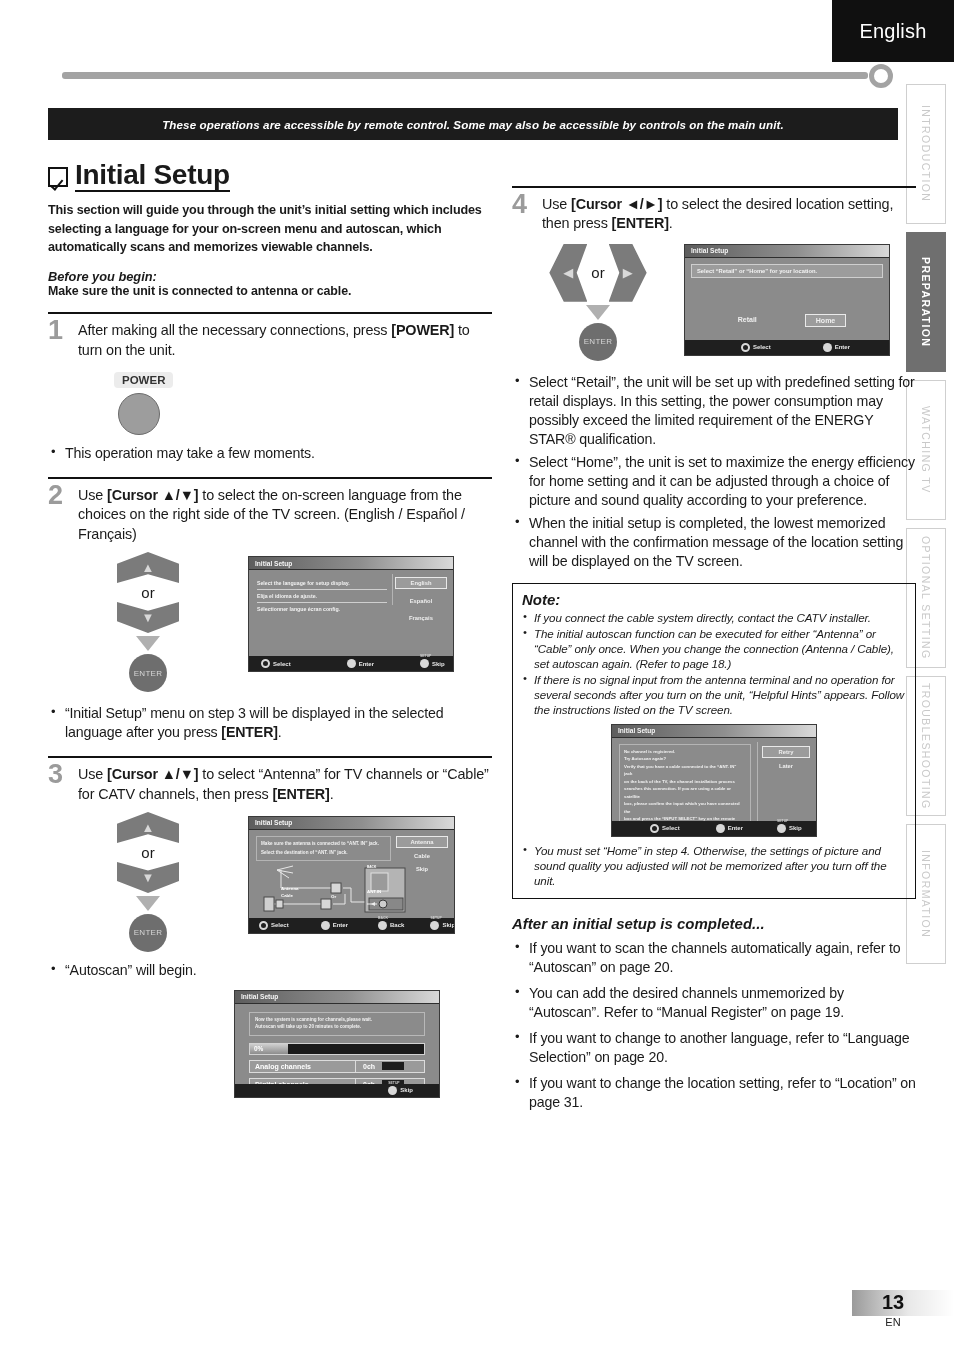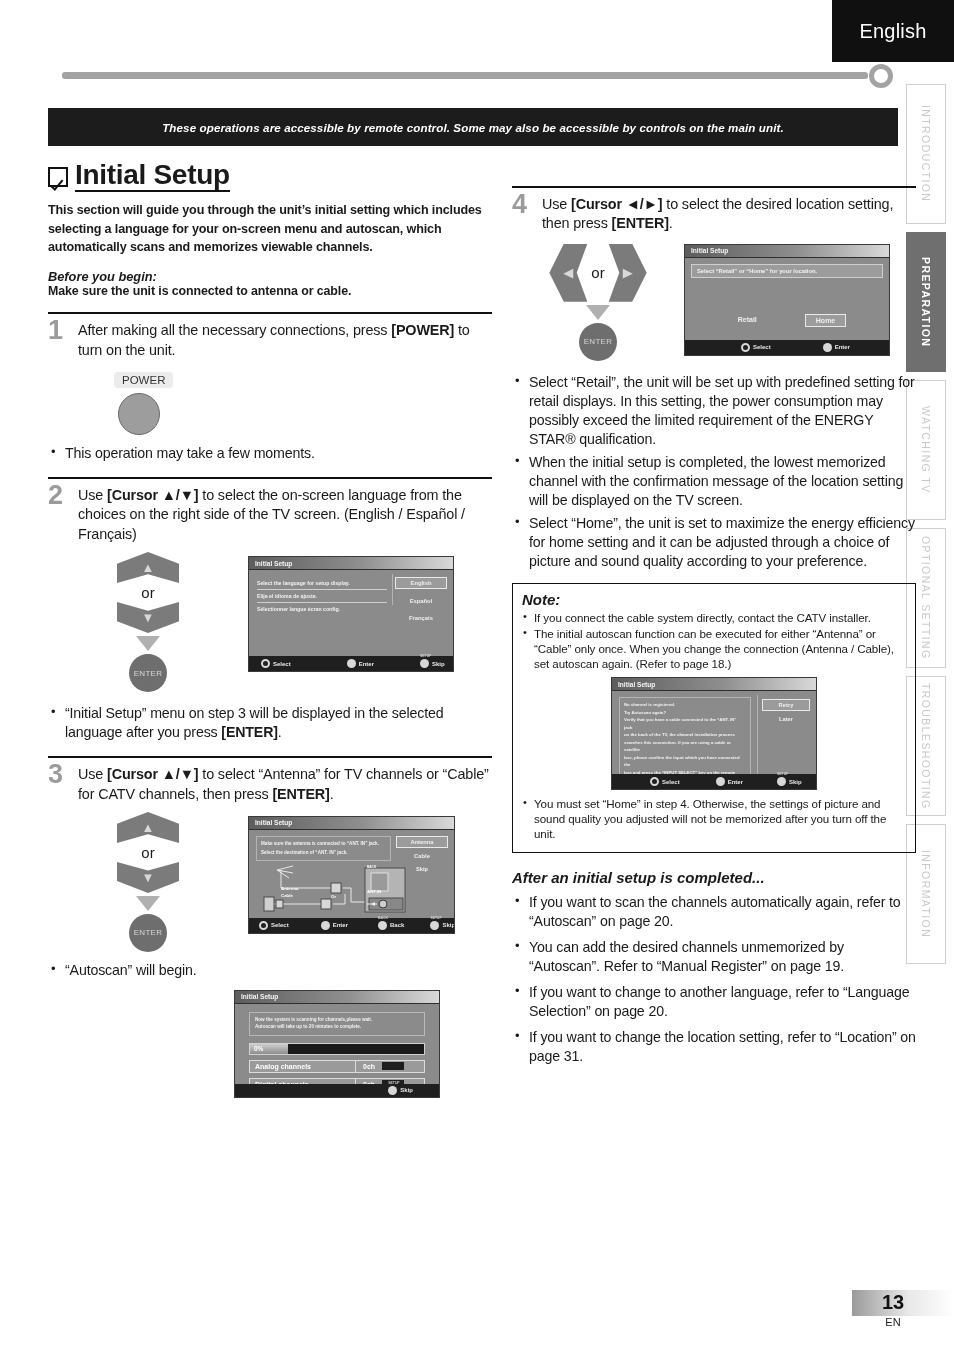--- a/index.html
+++ b/index.html
@@ -24,21 +24,21 @@
     position:absolute; left:62px; top:72px; width:806px; height:7px;
     background:#a3a3a3; border-radius:3px;
   }
   #header-dot {
     position:absolute; left:869px; top:64px; width:24px; height:24px;
     border:5px solid #a3a3a3; border-radius:50%; background:#fff;
   }
 
   
   #banner {
-    position:absolute; left:48px; top:108px; width:850px; height:38px;
+    position:absolute; left:48px; top:108px; width:850px; height:32px;
     background:#1c1c1c; color:#fff;
     display:flex; align-items:center; justify-content:center;
     font-size:11.6px; font-weight:bold; font-style:italic;
     letter-spacing:.1px;
   }
 
   
   #side-tabs { position:absolute; left:906px; top:84px; width:48px; height:860px; }
   .side-tab {
     position:absolute; left:0; width:40px;
@@ -130,21 +130,21 @@
     width:0;height:0;border-left:12px solid transparent;border-right:12px solid transparent;
     border-top:15px solid #b0b0b0; margin:3px 0 3px 0;
   }
   .enter-btn {
     width:38px;height:38px;border-radius:50%;background:#6e6e6e;
     display:flex;align-items:center;justify-content:center;
     color:#d6d6d6;font-size:8px;letter-spacing:.3px;
   }
   .lr-row { display:flex; align-items:center; gap:4px; }
 
-  .power-wrap { margin:10px 0 0 66px; }
+  .power-wrap { margin:10px 0 0 66px;font-weight:bold; }
   .power-label {
     display:inline-block; background:#ececec; border-radius:4px;
     padding:2px 8px; font-size:11.5px; color:#333;
   }
   .power-btn {
     width:42px;height:42px;border-radius:50%;background:#9d9d9d;
     border:1.6px solid #6b6b6b; margin:5px 0 0 4px;
   }
 
   
@@ -214,21 +214,21 @@
 
   
   .ant-dia { position:absolute; left:10px; top:34px; width:180px; height:52px; }
   .ant-dia .lbl { position:absolute; font-size:4.4px; font-weight:bold; color:#fff; }
 
   
   .note-box { border:1.6px solid #111; padding:7px 9px 9px 9px; }
   .note-title { font-size:15px; font-weight:bold; font-style:italic; margin-bottom:2px; }
   ul.note-list { list-style:none; margin:0; padding:0; }
   ul.note-list li {
-    position:relative; padding-left:12px; font-size:11.6px; 
+    position:relative; padding-left:12px; font-size:11.6px; font-style:italic;
     line-height:1.3; margin-bottom:1px; letter-spacing:-.1px;
   }
   ul.note-list li::before { content:"•"; position:absolute; left:1px; top:-1px; font-size:11px; }
 
   .after-head { font-size:15px; font-weight:bold; font-style:italic; margin:16px 0 7px 0; }
 
   ul.after-list { list-style:none; margin:0; padding:0; }
   ul.after-list li {
     position:relative; padding-left:17px; font-size:14.2px; line-height:1.34;
     margin-bottom:7px; letter-spacing:-.15px;
@@ -519,30 +519,31 @@
           <div class="foot-item" style="margin-left:52px;">
             <span class="foot-dot"></span>
             <span>Enter</span>
           </div>
         </div>
       </div>
     </div>
 
     <ul class="bullets" style="margin-top:12px;">
       <li>Select “Retail”, the unit will be set up with predefined setting for retail displays. In this setting, the power consumption may possibly exceed the limited requirement of the ENERGY STAR® qualification.</li>
+      <li>Select “Home”, the unit is set to maximize the energy efficiency for home setting and it can be adjusted through a choice of picture and sound quality according to your preference.</li>
       <li>When the initial setup is completed, the lowest memorized channel with the confirmation message of the location setting will be displayed on the TV screen.</li>
-      <li>Select “Home”, the unit is set to maximize the energy efficiency for home setting and it can be adjusted through a choice of picture and sound quality according to your preference.</li>
     </ul>
   </div>
 
   <div class="note-box" style="margin-top:12px;">
     <div class="note-title">Note:</div>
     <ul class="note-list">
       <li>If you connect the cable system directly, contact the CATV installer.</li>
       <li>The initial autoscan function can be executed for either “Antenna” or “Cable” only once. When you change the connection (Antenna / Cable), set autoscan again. (Refer to page 18.)</li>
+      <li>If there is no signal input from the antenna terminal and no operation for several seconds after you turn on the unit, “Helpful Hints” appears. Follow the instructions listed on the TV screen.</li>
     </ul>
 
     <div class="osd" style="width:206px;height:113px;margin:6px auto 6px auto;">
       <div class="osd-title">Initial Setup</div>
       <div class="osd-body" style="padding:6px 7px;">
         <div class="osd-divider" style="right:58px;top:4px;bottom:17px;"></div>
         <div style="width:132px;border:1px solid #b4b4b4;padding:3px 4px;">
           <div style="font-size:4.3px;font-weight:bold;line-height:1.75;">No channel is registered.</div>
           <div style="font-size:4.3px;font-weight:bold;line-height:1.75;">Try Autoscan again?</div>
           <div style="font-size:4.3px;font-weight:bold;line-height:1.75;">Verify that you have a cable connected to the “ANT. IN” jack</div>

